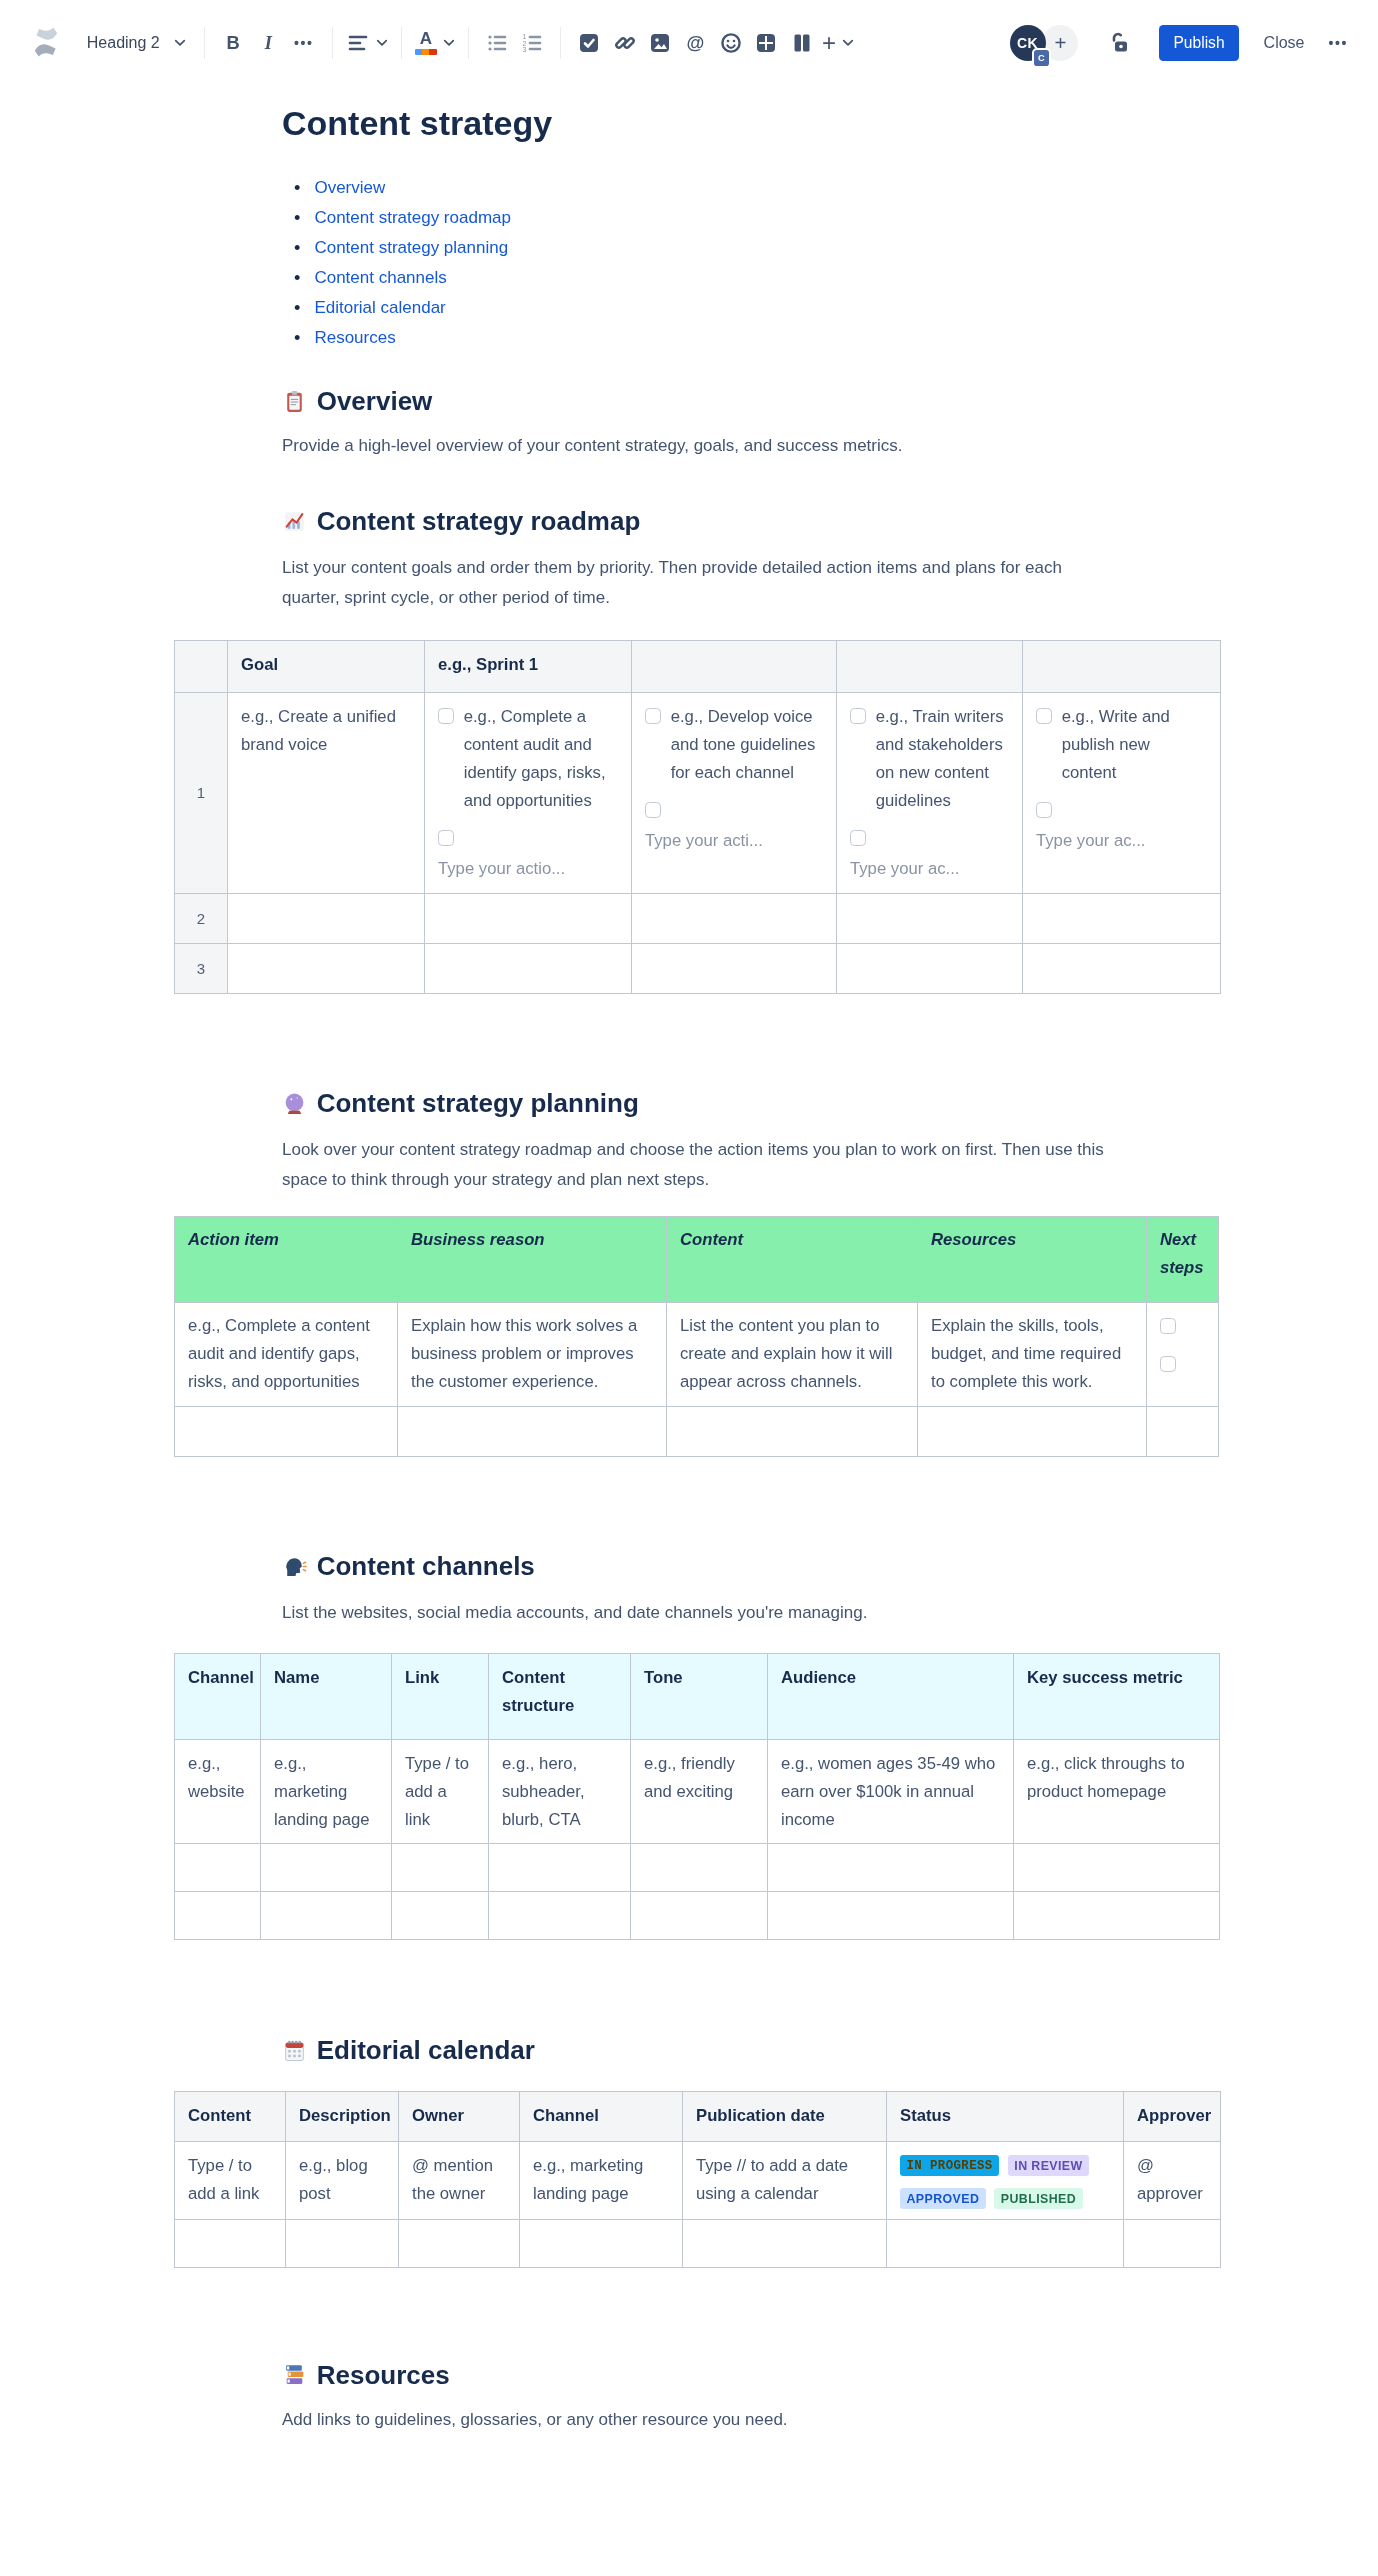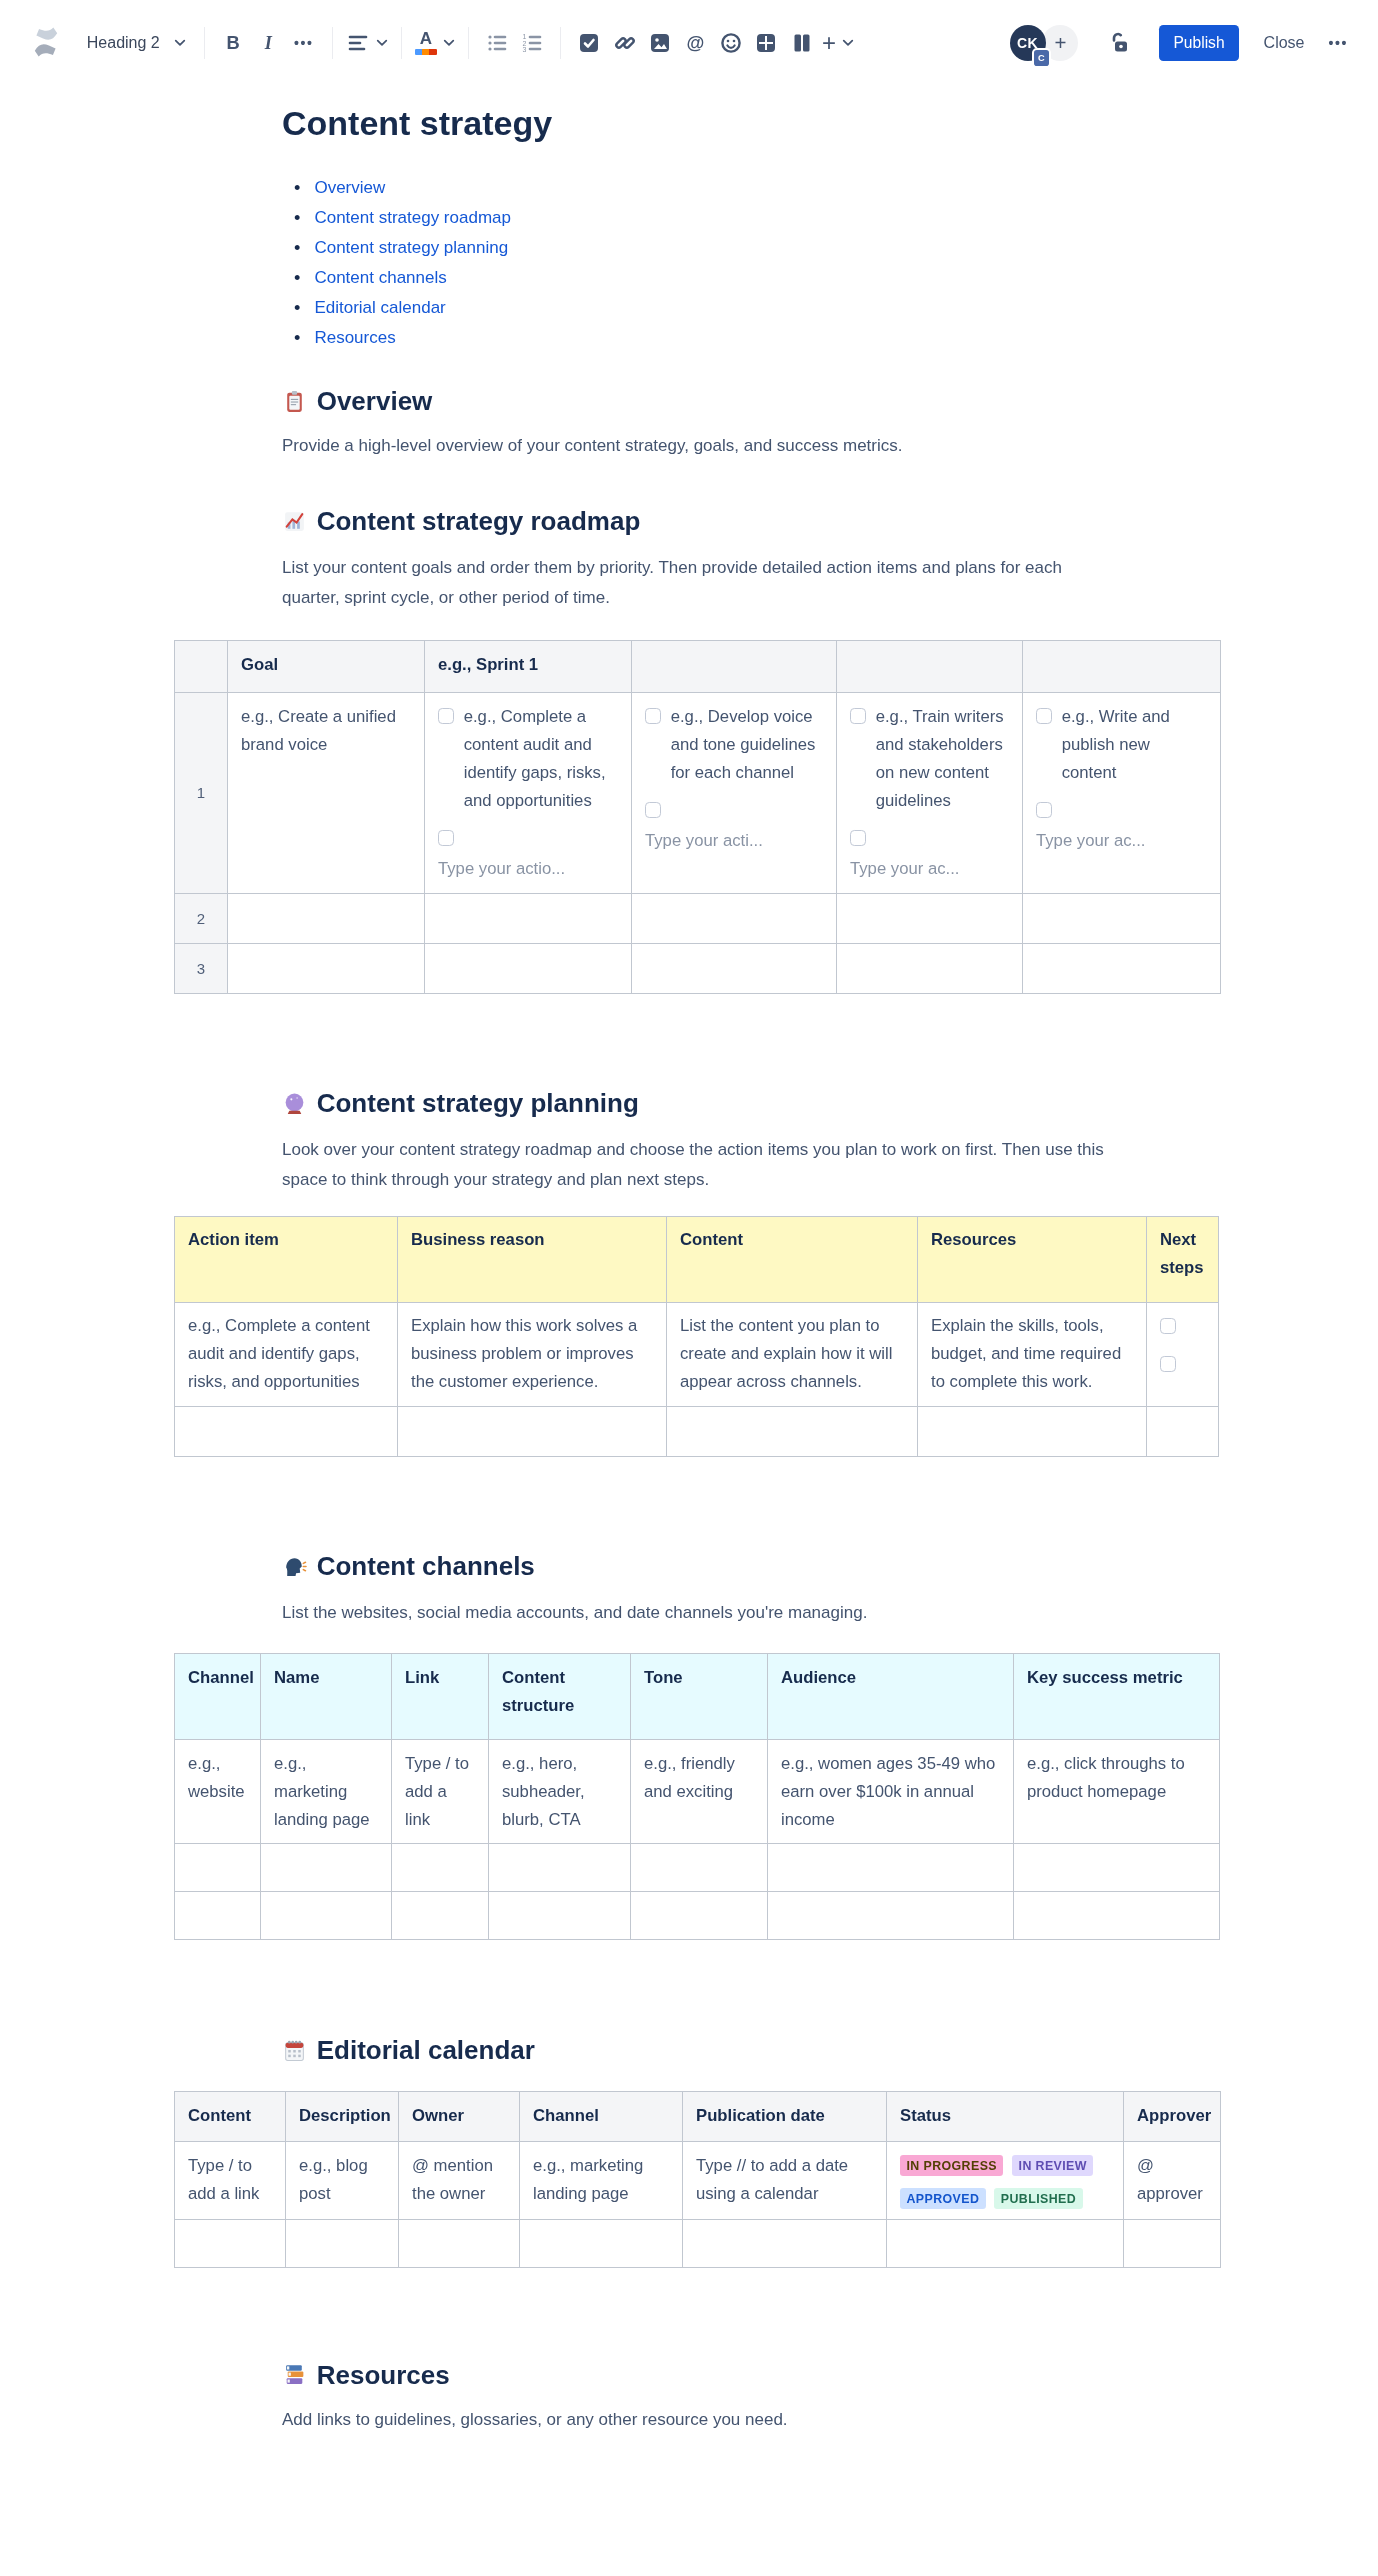--- a/index.html
+++ b/index.html
@@ -69,21 +69,21 @@
   .mt-etable { margin-top:24px; }
   .mt-resources { margin-top:90px; }
 
   
   table { border-collapse:collapse; table-layout:fixed; width:1045px; margin-left:-108px; }
   th, td { border:1.1px solid #C1C7D0; vertical-align:top; padding:9.7px 13px;
     font-size:16.7px; line-height:28px; color:#44546F; text-align:left; }
   th { font-weight:700; color:#172B4D; }
   .num-cell { background:#F4F5F7; text-align:center; color:#505F79; font-size:15px; vertical-align:middle; }
   .hdr-gray th { background:#F4F5F7; }
-  .hdr-purple th { background:#fef9c3; }
+  .hdr-purple th { background:#86efac;font-style:italic; }
   .hdr-cyan th { background:#E6FBFF; }
   .roadmap-table th { height:52px; }
   .tall-hdr th { height:86px; }
   .editorial-table th { height:50px; }
   .empty-row td { height:50px; }
   .empty-row-sm td { height:48px; }
 
   .task { display:flex; gap:9.7px; }
   .task + .task { margin-top:9.7px;flex-direction:column; }
   .cbox { flex:0 0 auto; width:16px; height:16px; margin-top:5.4px; border:1.1px solid #C2C9D6;
@@ -541,21 +541,21 @@
       <th>Approver</th>
     </tr>
     <tr>
       <td>Type / to add a link</td>
       <td>e.g., blog post</td>
       <td>@ mention the owner</td>
       <td>e.g., marketing landing page</td>
       <td>Type // to add a date using a calendar</td>
       <td>
         <div class="badges">
-          <span class="lozenge" style="background-color: #f9a8d4; color: rgb(83, 63, 4);">IN PROGRESS</span>
+          <span class="lozenge" style="background-color: #0ea5e9; color: rgb(83, 63, 4); font-family: Liberation Mono, monospace;">IN PROGRESS</span>
           <span class="lozenge" style="background-color: rgb(223, 216, 253); color: rgb(94, 77, 178);">IN REVIEW</span>
           <span class="lozenge" style="background-color: rgb(204, 224, 255); color: rgb(20, 85, 204);">APPROVED</span>
           <span class="lozenge" style="background-color: rgb(216, 248, 234); color: rgb(33, 110, 78);">PUBLISHED</span>
         </div>
       </td>
       <td>@ approver</td>
     </tr>
     <tr class="empty-row-sm">
       <td></td>
           <td></td>

